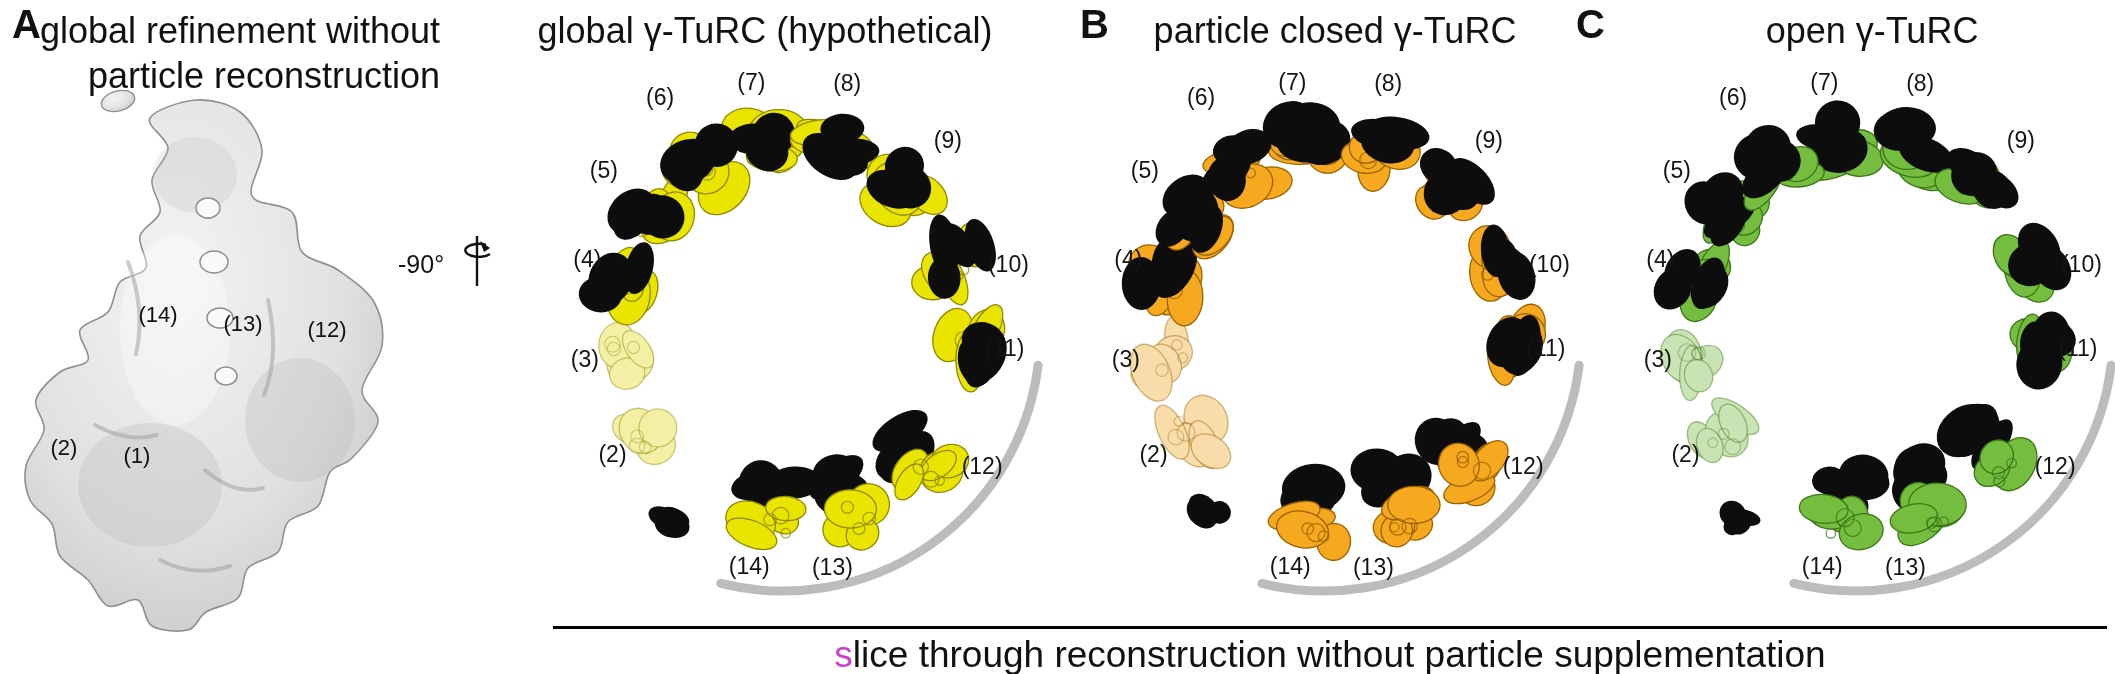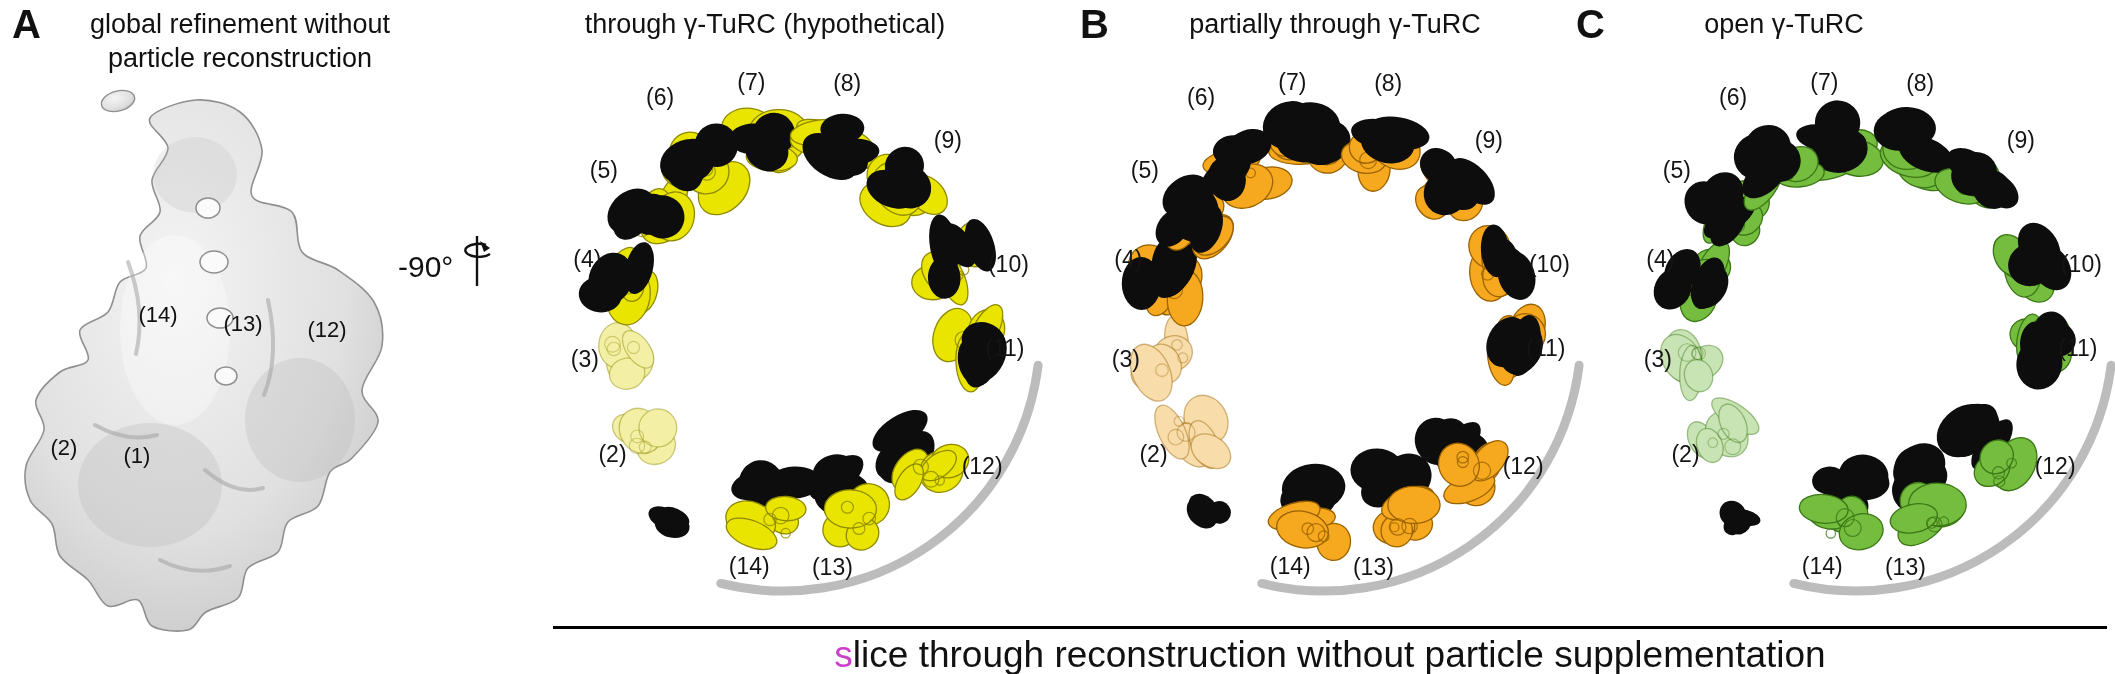--- a/index.html
+++ b/index.html
@@ -4,46 +4,46 @@
 <style>
   * { margin:0; padding:0; box-sizing:border-box; }
   html,body { background:#ffffff; }
   #fig {
     position:relative; width:2115px; height:674px; background:#ffffff;
     font-family:"Liberation Sans", sans-serif; color:#111; overflow:hidden;
   }
   .abs { position:absolute; }
   .panel-letter { font-size:40px; font-weight:700; line-height:1; }
   .panel-title, .ring-title {
-    font-size:27px; line-height:1.25; white-space:nowrap;
-    transform:translateX(-50%); text-align:center;
+    font-size:36px; line-height:1.25; white-space:nowrap;
+    transform:translateX(-50%); text-align:right;
   }
-  .rot-label { font-size:30px; }
+  .rot-label { font-size:25px; }
   .caption-rule { height:3px; background:#000; }
   .caption { font-size:37px; text-align:center; white-space:nowrap; }
   #canvas text { font-family:"Liberation Sans", sans-serif; }
 </style>
 </head>
 <body>
 
 <div id="fig">
 
   <div class="abs panel-letter" style="left:12px;top:4px">A</div>
 
   <div class="abs panel-title" style="left:240px;top:8px">
     <div>global refinement without</div>
     <div>particle reconstruction</div>
   </div>
 
   <div class="abs panel-letter" style="left:1080px;top:4px">B</div>
   <div class="abs panel-letter" style="left:1576px;top:4px">C</div>
 
-  <div class="abs ring-title" style="left:765px;top:8px">through γ-TuRC (hypothetical)</div>
-  <div class="abs ring-title" style="left:1335px;top:8px">partially through γ-TuRC</div>
-  <div class="abs ring-title" style="left:1784px;top:8px">open γ-TuRC</div>
+  <div class="abs ring-title" style="left:765px;top:8px">global γ-TuRC (hypothetical)</div>
+  <div class="abs ring-title" style="left:1335px;top:8px">particle closed γ-TuRC</div>
+  <div class="abs ring-title" style="left:1872px;top:8px">open γ-TuRC</div>
 
   <div class="abs rot-label" style="left:398px;top:250px">-90°</div>
 
   <svg class="abs" style="left:452px;top:230px" width="48" height="62">
     <line x1="25" y1="6" x2="25" y2="56" stroke="#111" stroke-width="2.4"></line>
     <path d="M 38,24 A 13.5,6.5 0 1 1 34,14.8" fill="none" stroke="#111" stroke-width="2.4"></path>
     <polygon points="38,18 28,11 32,22" fill="#111"></polygon>
   </svg>
 
   <svg id="canvas" class="abs" style="left:0;top:0" width="2115" height="674">

